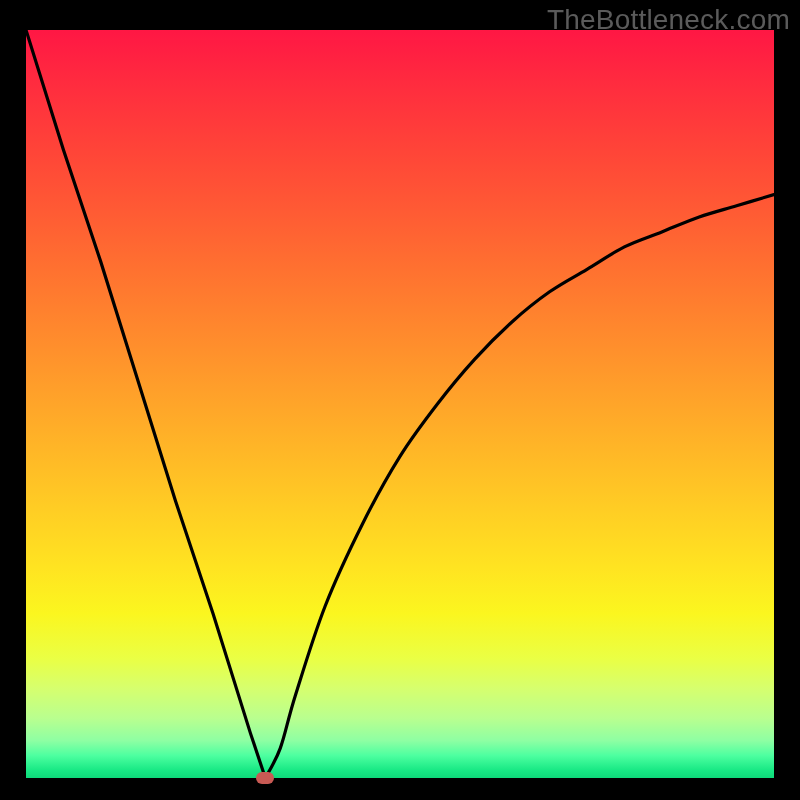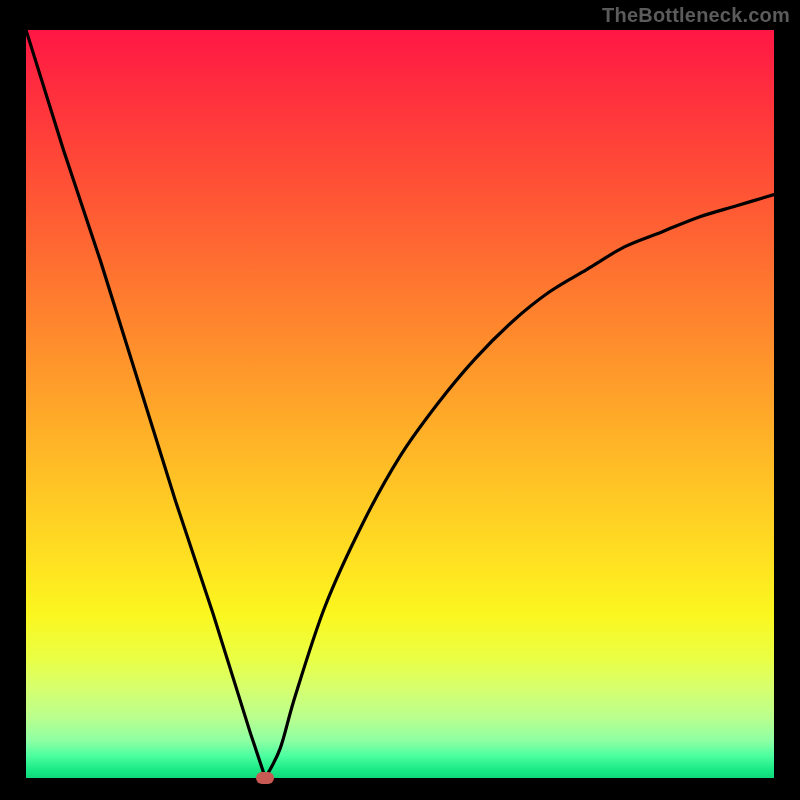--- a/index.html
+++ b/index.html
@@ -15,22 +15,22 @@
     position: relative;
     width: 800px;
     height: 800px;
     background: #000;
   }
   .attribution {
     position: absolute;
     top: 4px;
     right: 10px;
     color: #5b5b5b;
-    font-size: 20px;
-    font-weight: 700;
+    font-size: 28px;
+    font-weight: 400;
     letter-spacing: 0.2px;
     z-index: 10;
   }
   .plot {
     position: absolute;
     left: 26px;
     top: 30px;
     width: 748px;
     height: 748px;
     background: linear-gradient(to bottom,

